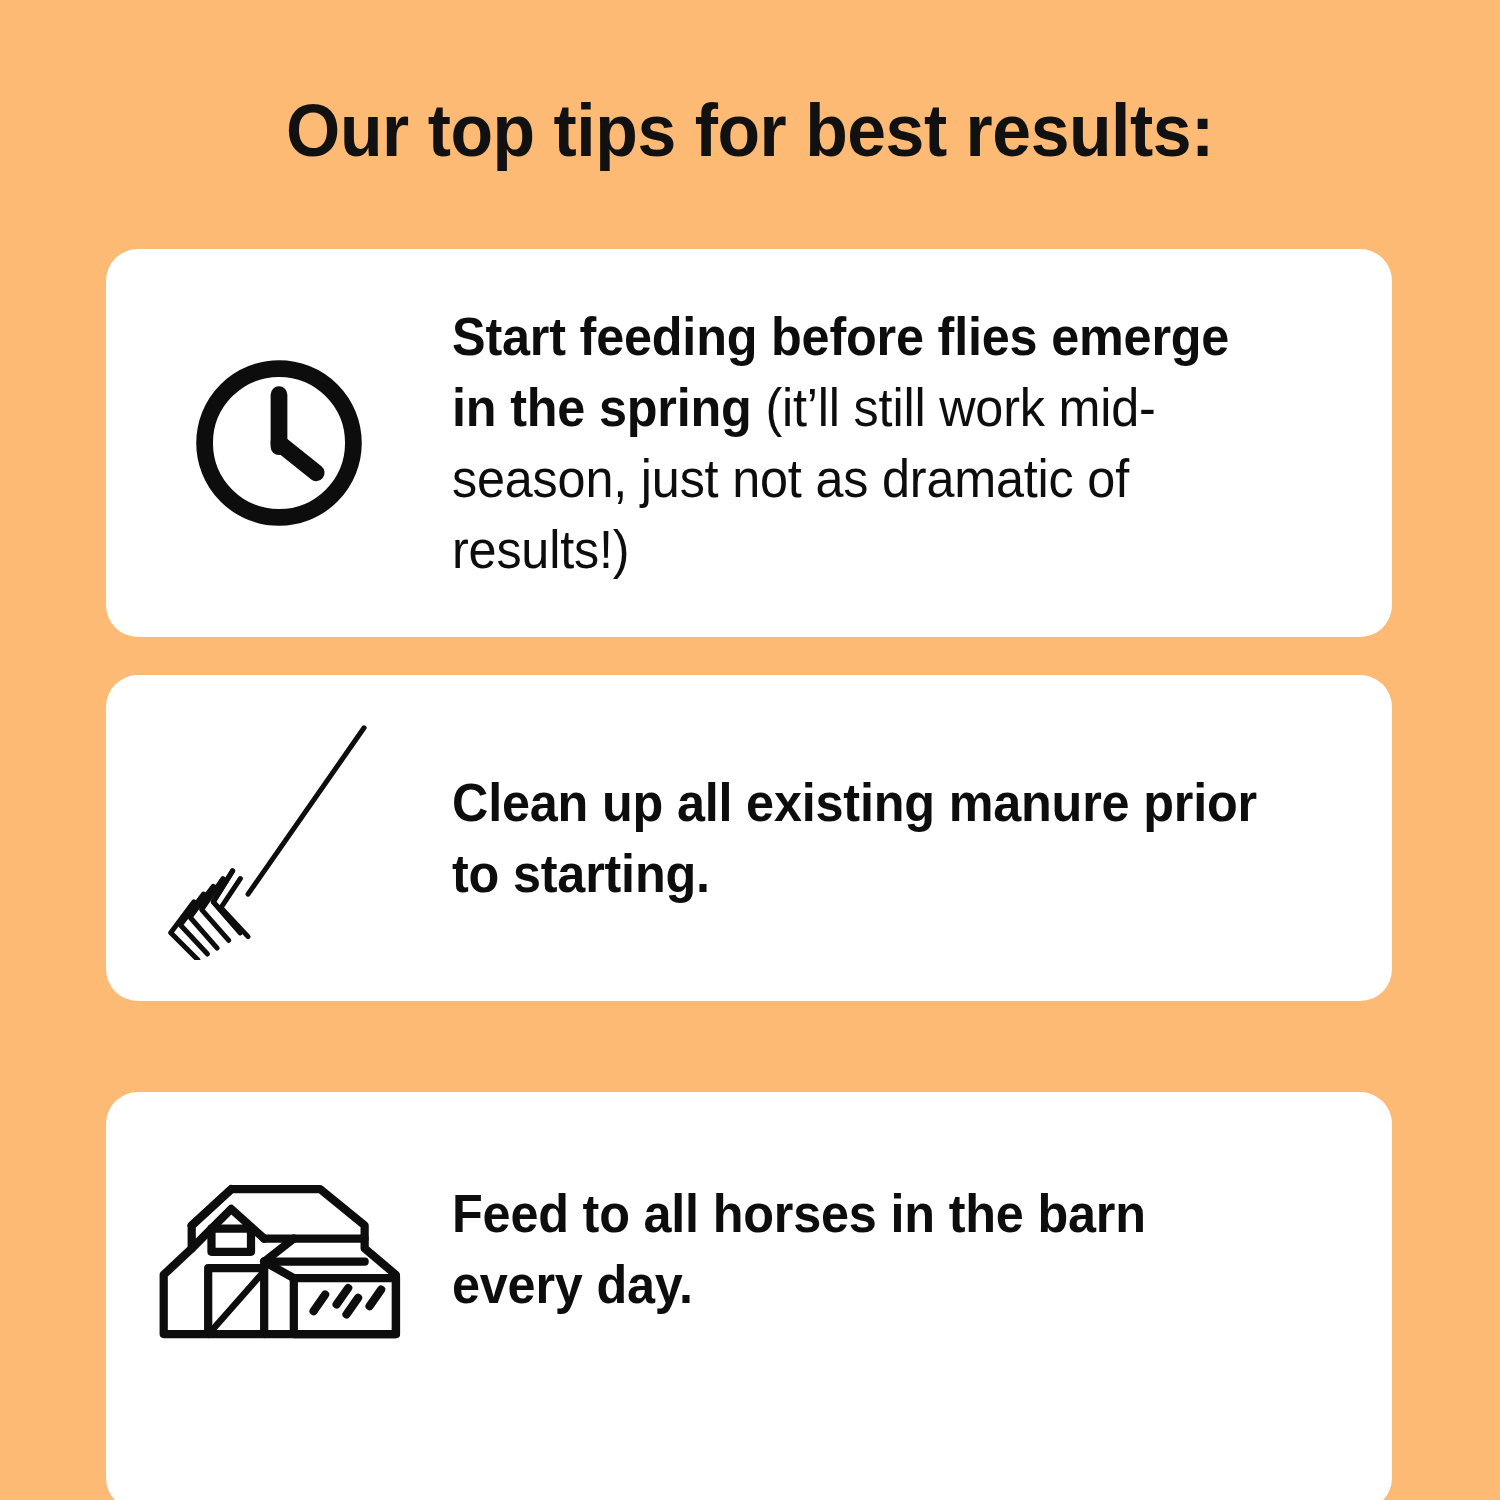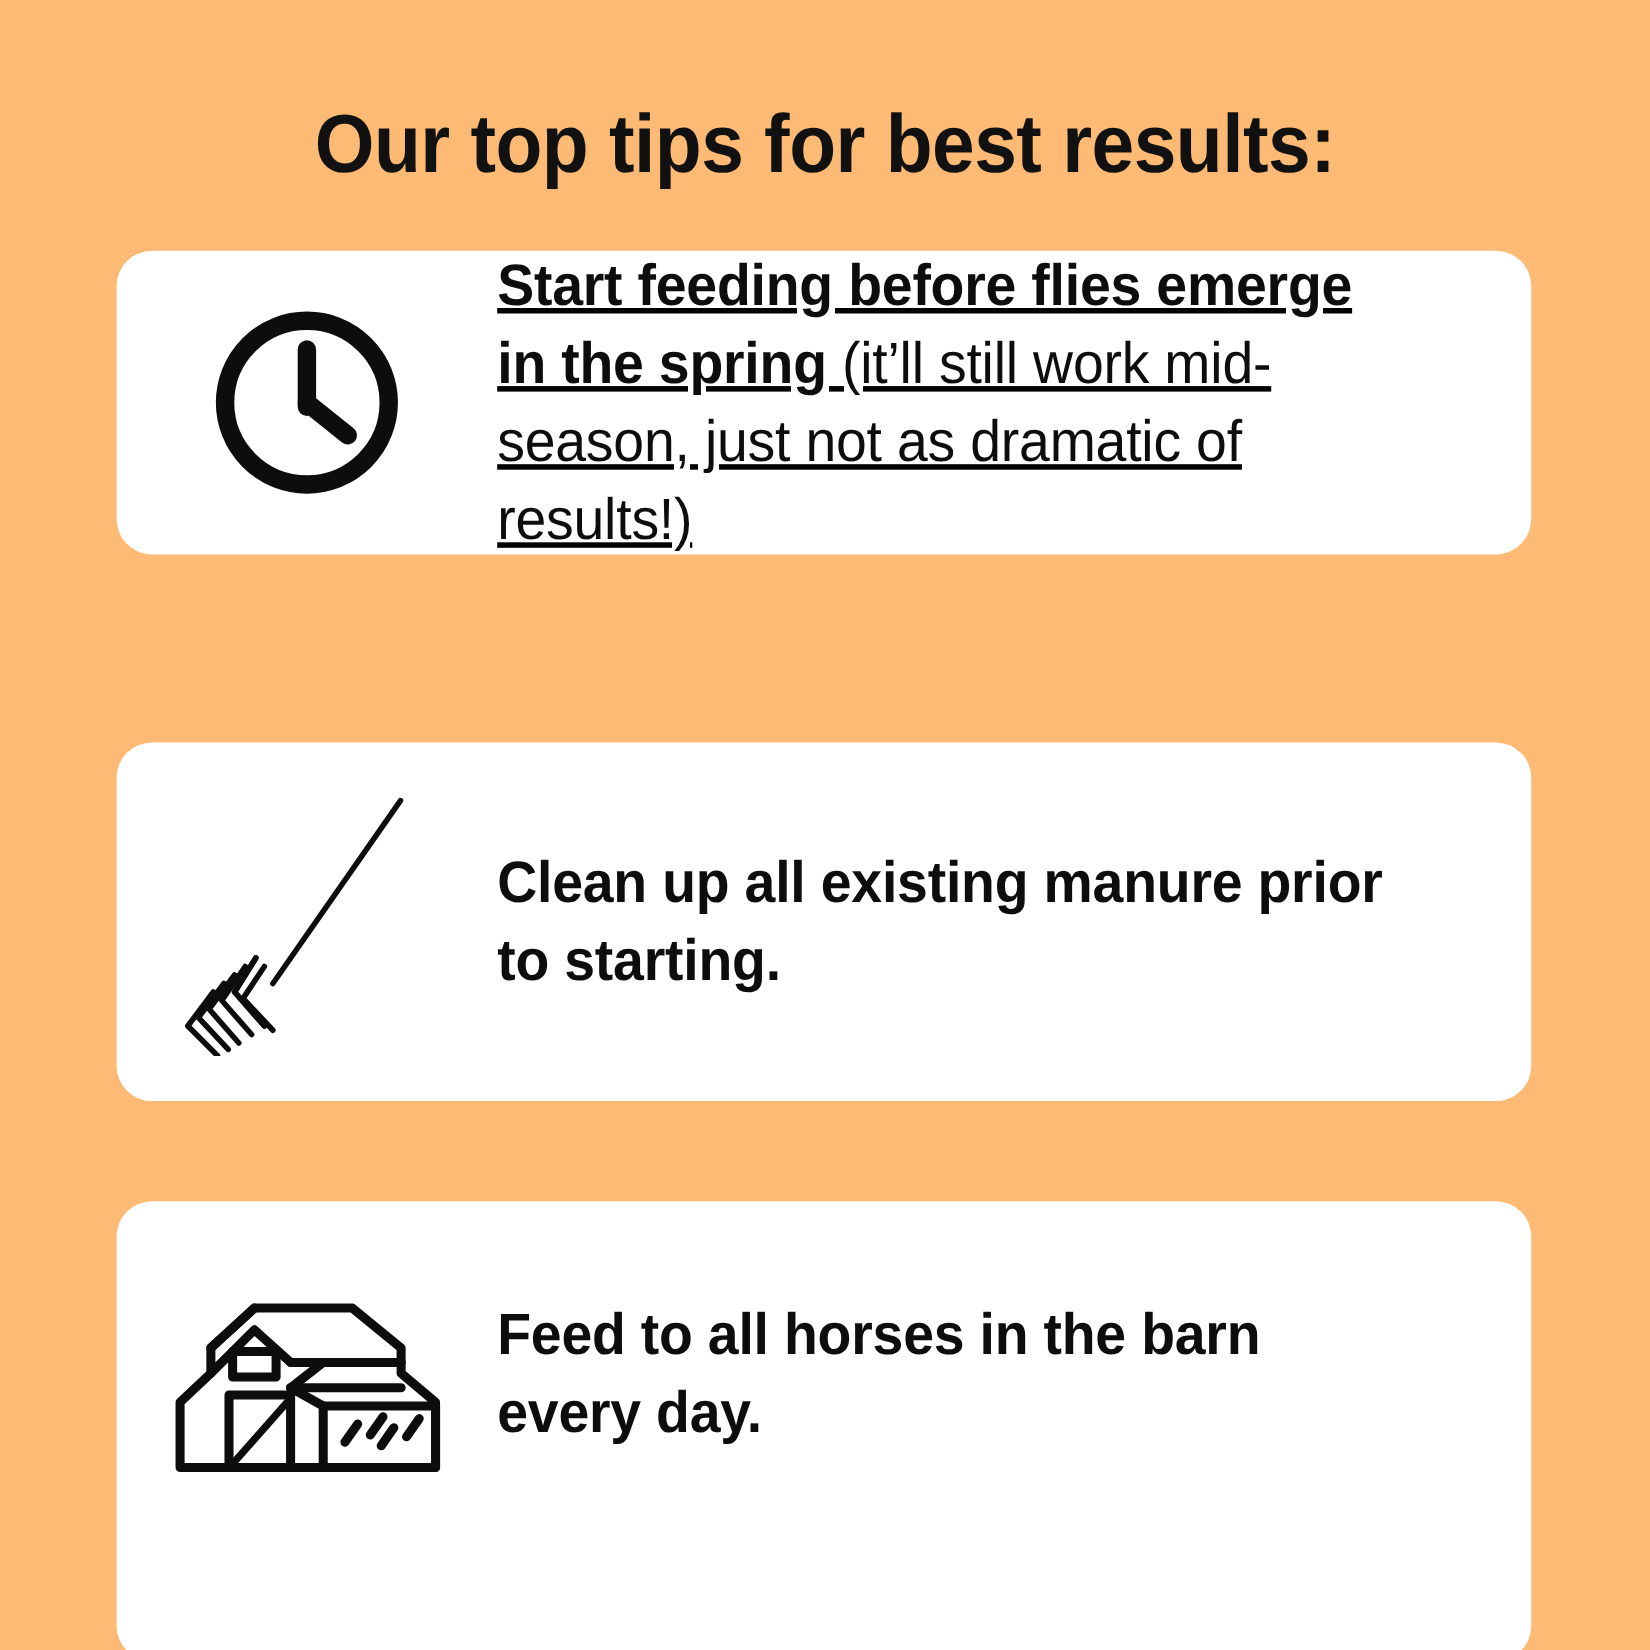--- a/index.html
+++ b/index.html
@@ -44,21 +44,21 @@
   .card {
     position: absolute;
     left: 106px;
     width: 1286px;
     background: #ffffff;
     border-radius: 32px;
     display: flex;
     align-items: center;
   }
 
-  #card-1 { top: 228px;  height: 276px; text-decoration: underline; }
+  #card-1 { top: 249px;  height: 388px; }
   #card-2 { top: 675px;  height: 326px; }
   #card-3 { top: 1048px; height: 418px; margin-top: 44px; }
 
   .card-icon {
     flex: 0 0 auto;
     width: 346px;
     display: flex;
     align-items: center;
     justify-content: center;
   }

